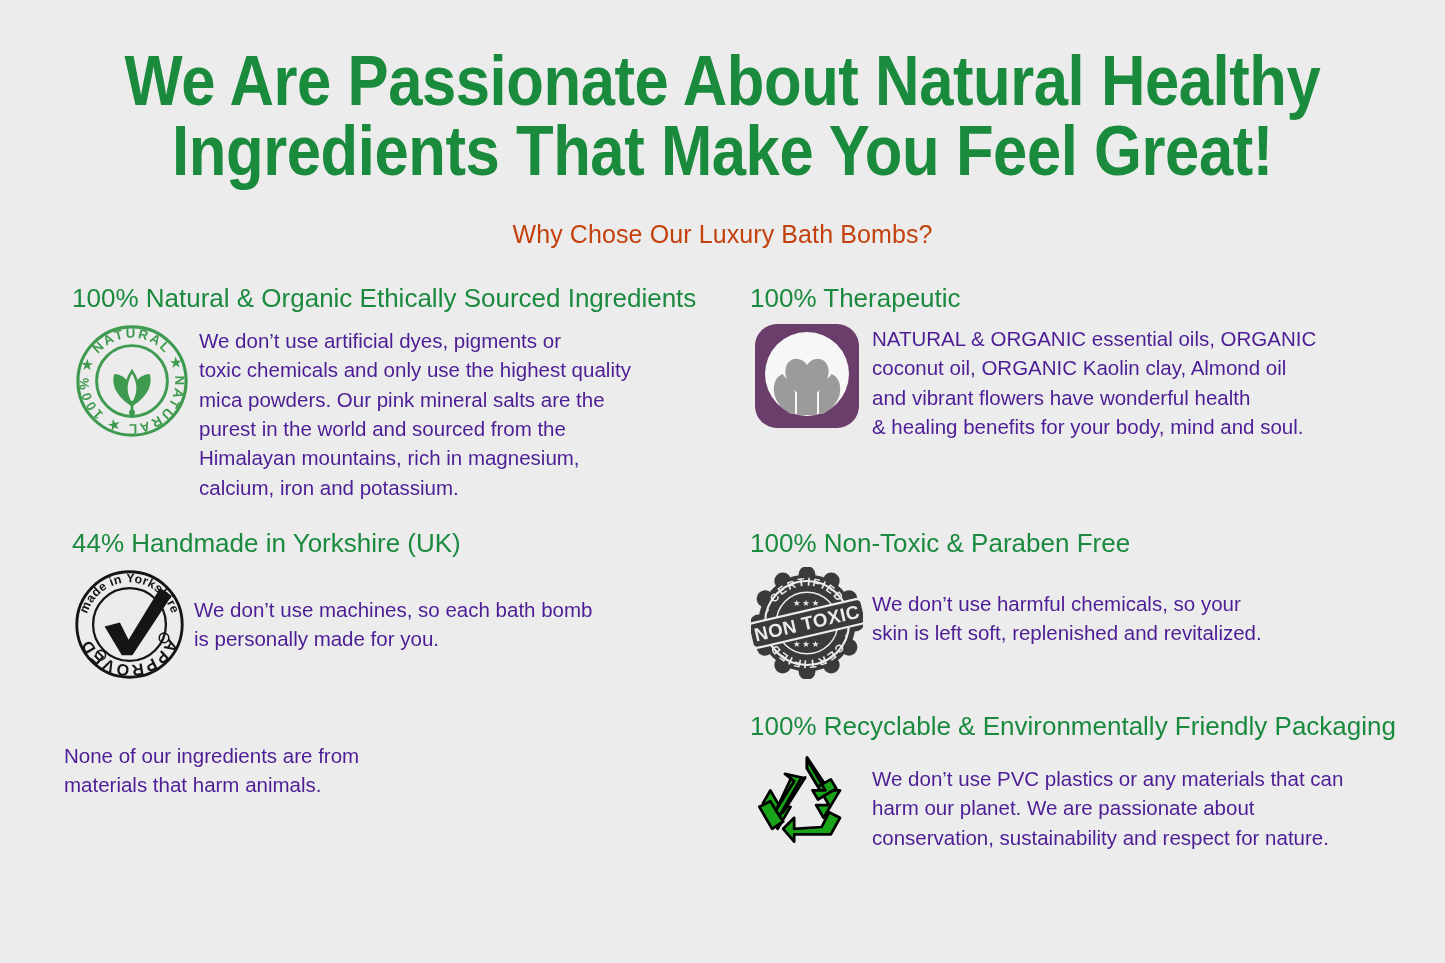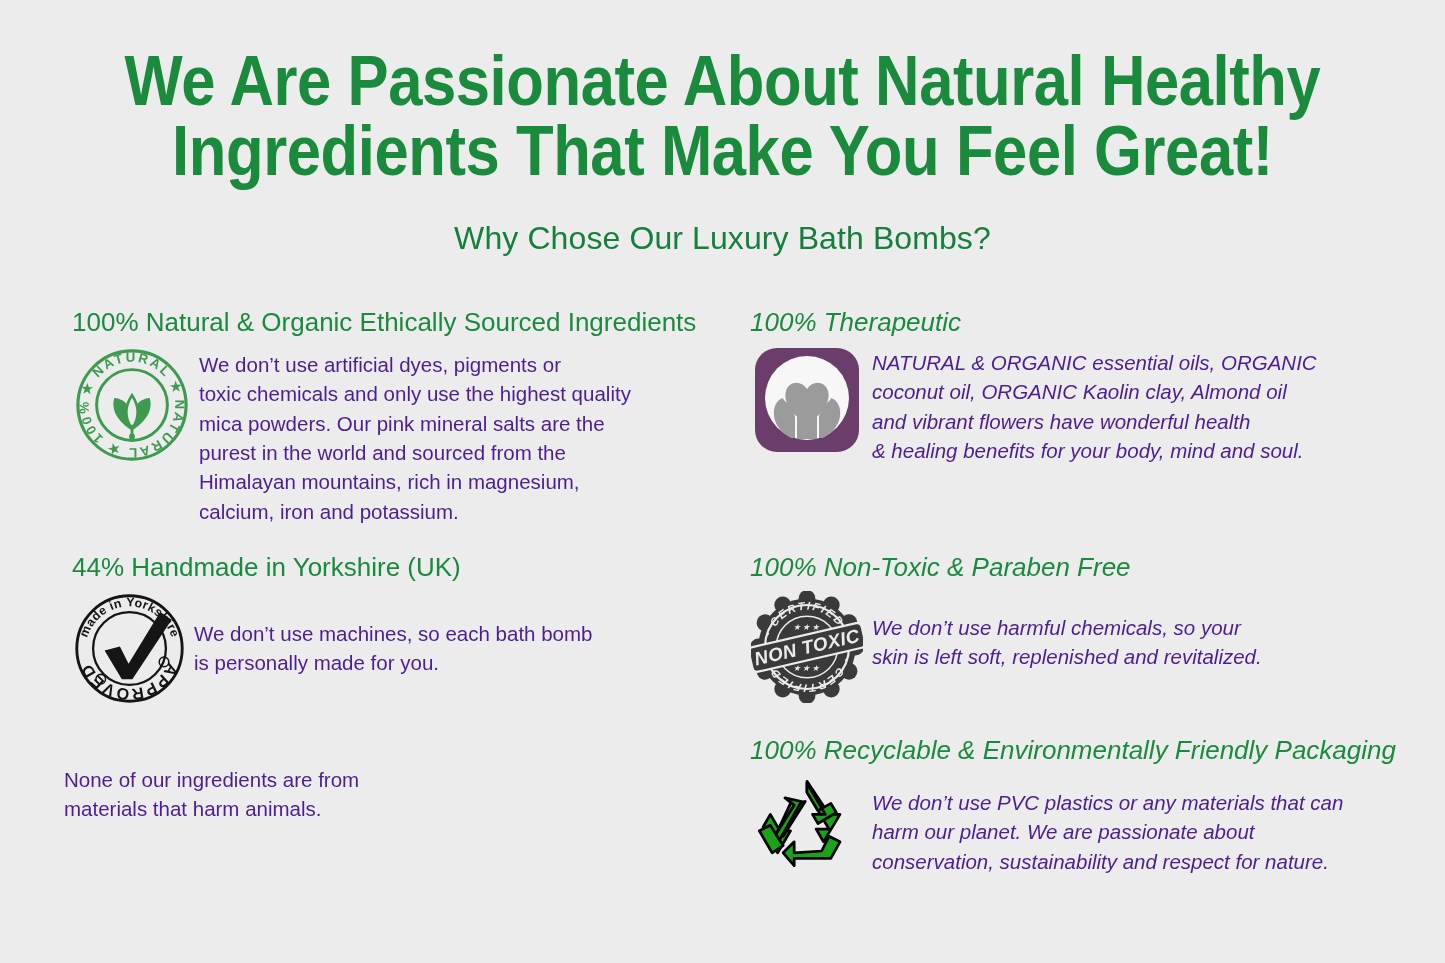--- a/index.html
+++ b/index.html
@@ -27,42 +27,42 @@
     letter-spacing: -0.5px;
     padding-top: 46px;
     transform: scaleX(0.88);
     transform-origin: center top;
     white-space: nowrap;
   }
   .headline .line2 { display: block; }
 
   .subhead {
     text-align: center;
-    color: #15803d;
-    font-size: 32px;
+    color: #c2410c;
+    font-size: 25px;
     font-weight: normal;
     margin-top: 34px;
     letter-spacing: 0.1px;
   }
 
   
   .grid {
     position: absolute;
     top: 283px;
     left: 0;
     width: 1445px;
   }
   .row {
     display: flex;
     width: 100%;
   }
   .col-left  { width: 722px; padding-left: 64px; box-sizing: border-box; }
-  .col-right { width: 723px; padding-left: 20px; box-sizing: border-box; font-style: italic; }
-
-  .feature { position: relative; margin-top: 24px; }
+  .col-right { width: 723px; padding-left: 20px; box-sizing: border-box; }
+
+  .feature { position: relative; }
   .feature-title {
     color: #1a8a3e;
     font-size: 26px;
     font-weight: normal;
     margin: 0 0 8px 8px;
     white-space: nowrap;
   }
   .feature-body {
     display: flex;
     align-items: flex-start;

